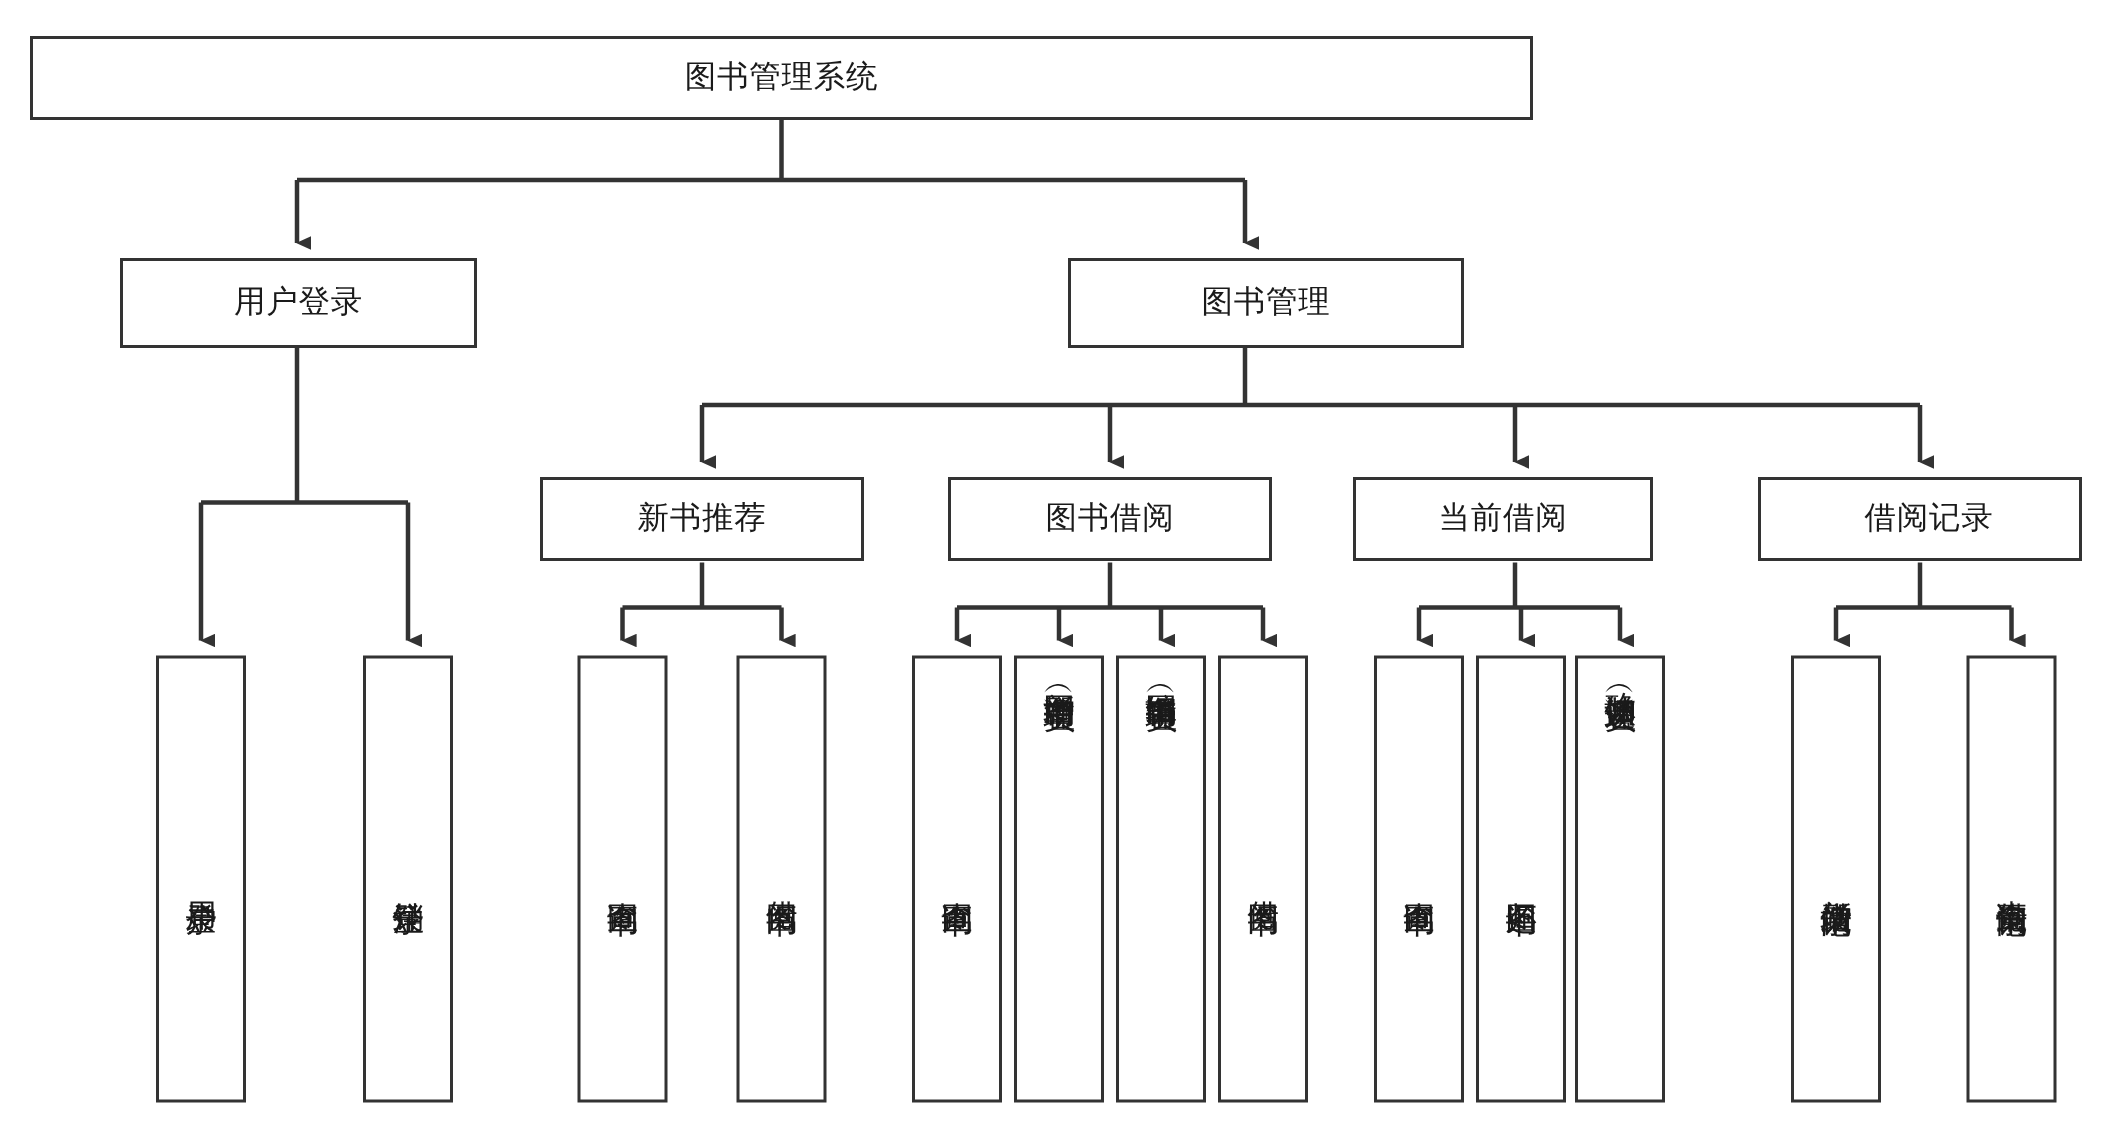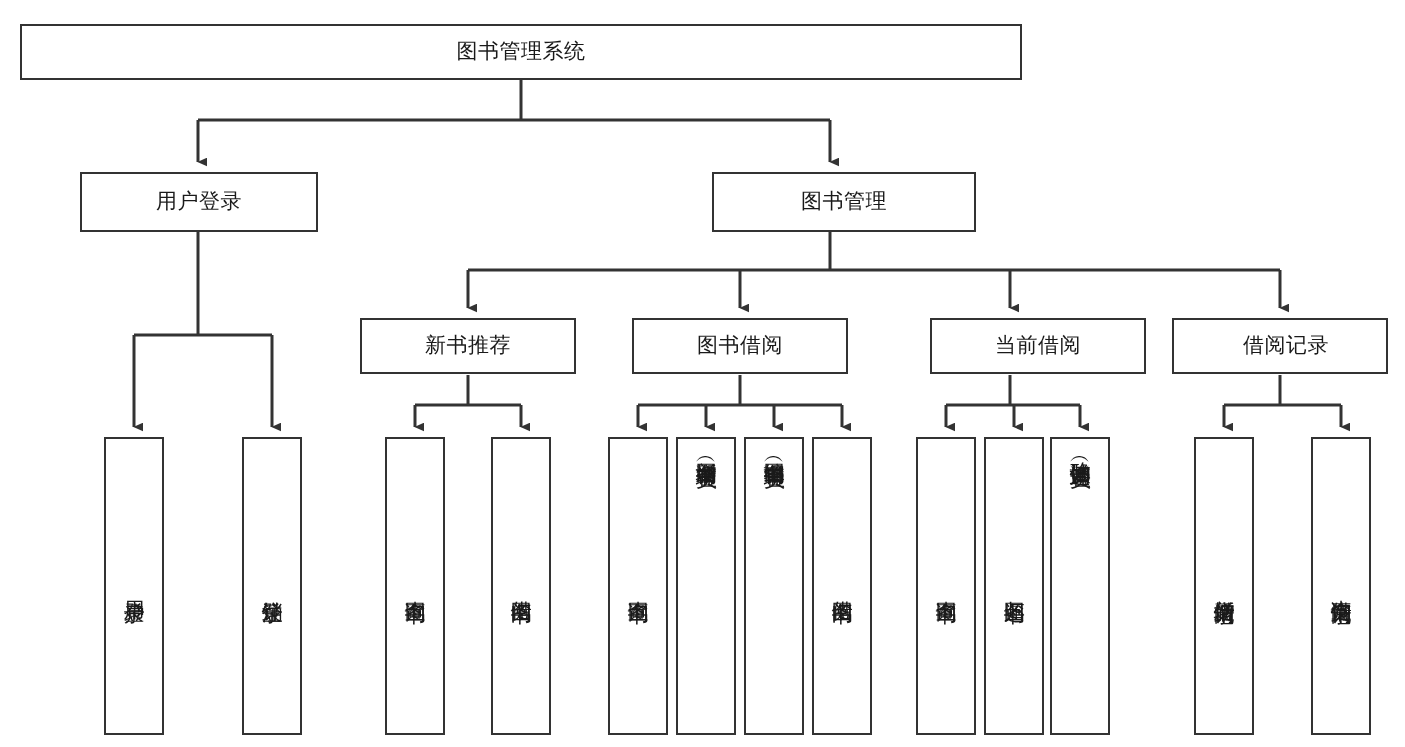--- a/index.html
+++ b/index.html
@@ -139,21 +139,21 @@
   <div class="node horiz" style="left:712px; top:172px; width:264px; height:60px;">
     <span class="node-label">图书管理</span>
   </div>
 
   <div class="node horiz" style="left:360px; top:318px; width:216px; height:56px;">
     <span class="node-label">新书推荐</span>
   </div>
   <div class="node horiz" style="left:632px; top:318px; width:216px; height:56px;">
     <span class="node-label">图书借阅</span>
   </div>
-  <div class="node horiz" style="left:902px; top:318px; width:216px; height:56px;margin-left:28px;">
+  <div class="node horiz" style="left:902px; top:318px; width:200px; height:56px;">
     <span class="node-label">当前借阅</span>
   </div>
   <div class="node horiz" style="left:1172px; top:318px; width:216px; height:56px;padding-left:12px;">
     <span class="node-label">借阅记录</span>
   </div>
 
   <div class="node vert centered" style="left:104px; top:437px; width:60px; height:298px;">
     <span class="node-label">用户登录</span>
   </div>
   <div class="node vert centered" style="left:242px; top:437px; width:60px; height:298px;">

